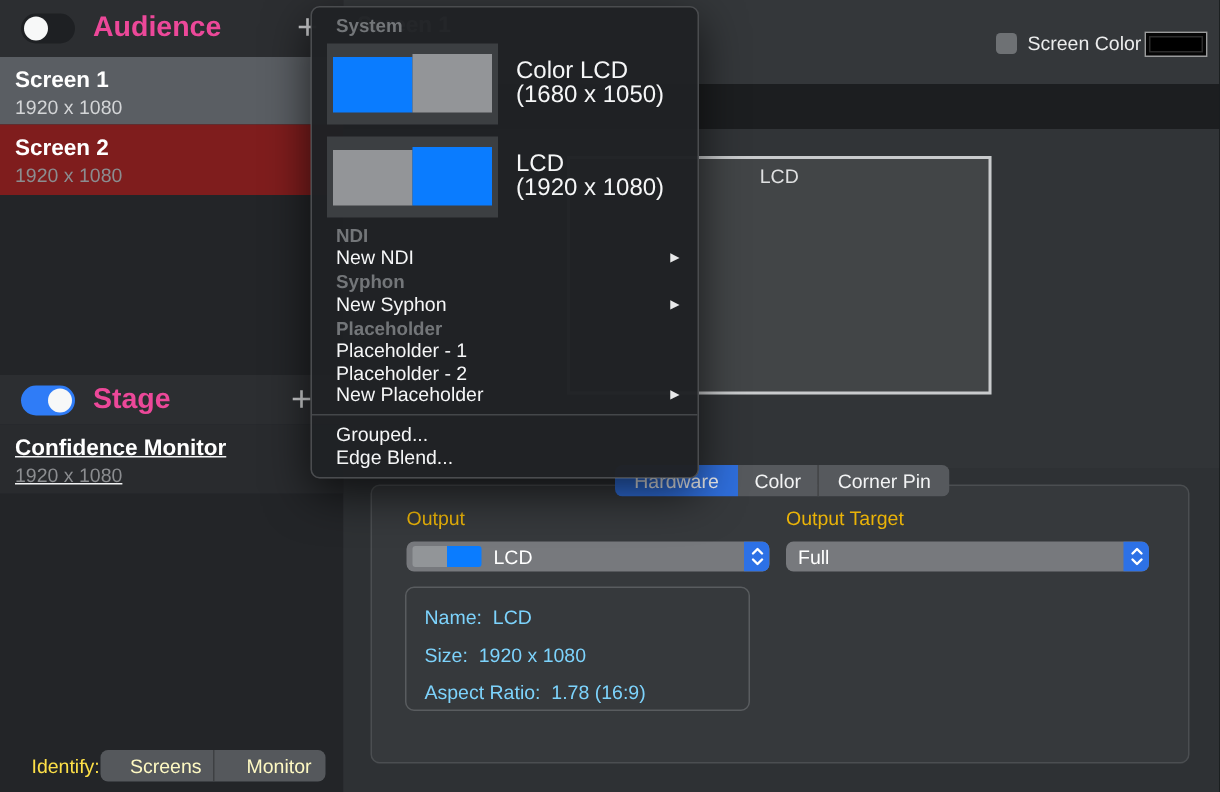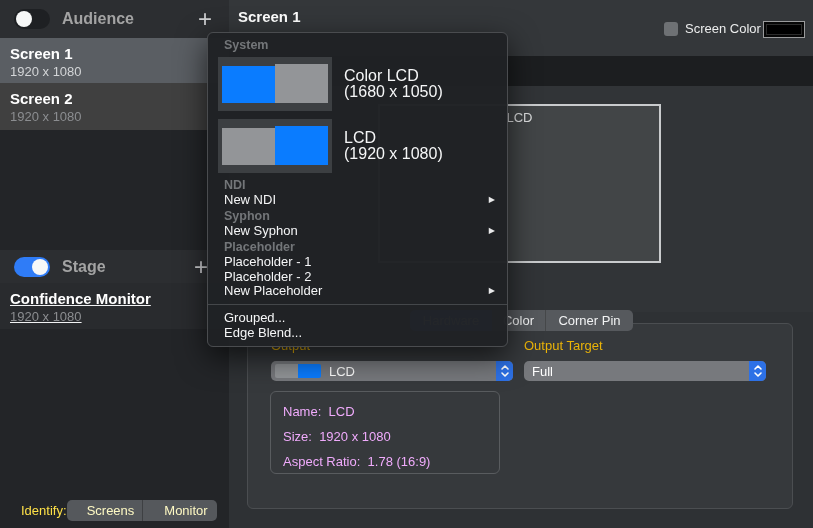--- a/index.html
+++ b/index.html
@@ -5,35 +5,35 @@
   * { margin:0; padding:0; box-sizing:border-box; }
   html,body { background:#111; }
   .app {
     position:relative; width:813px; height:528px; overflow:hidden;
     background:#232528; font-family:"Liberation Sans", sans-serif;
     color:#f2f3f4; -webkit-font-smoothing:antialiased;
   }
   
   .sidebar { position:absolute; left:0; top:0; width:229px; height:528px; background:#232528; }
   .sb-header { position:absolute; left:0; width:229px; height:38px; background:#2c2e31; display:flex; align-items:center; }
-  .sb-title { font-size:16px; font-weight:bold; color:#a3a3a3; margin-left:12px; }
+  .sb-title { font-size:19px; font-weight:bold; color:#ec4899; margin-left:12px; }
   .toggle { position:relative; width:36px; height:20px; border-radius:10px; margin-left:14px; flex:0 0 auto; }
   .toggle.off { background:#1e2023; }
   .toggle.on  { background:#2f7cf7; }
   .knob { position:absolute; top:2px; width:16px; height:16px; border-radius:50%; background:#f7f8f8; }
   .toggle.off .knob { left:2px; }
   .toggle.on  .knob { right:2px; }
   .plus-btn { position:absolute; right:13px; top:50%; transform:translateY(-50%); width:22px; text-align:center;
               font-size:24px; font-weight:300; color:#cfd0d2; line-height:20px; cursor:default; }
   .screen-row { position:absolute; left:0; width:229px; padding:6px 10px 0 10px; }
   .screen-row .name { font-size:15px; font-weight:bold; color:#ffffff; line-height:19px; }
   .screen-row .res  { font-size:13px; color:#8b8d90; line-height:17px; }
   .screen-row.selected { background:#5a5e63; }
   .screen-row.selected .res { color:#d3d5d7; }
-  .row-bg { background:#404040; }
+  .row-bg { background:#7f1d1d; }
   .stage-row-bg { background:#292b2e;text-decoration:underline; }
   .identify-bar { position:absolute; left:0; top:493px; width:229px; height:35px; display:flex; align-items:center; }
   .identify-label { font-size:13px; color:#fde047; margin-left:21px; }
   .seg-control { position:absolute; left:67px; top:7px; height:21px; display:flex; border-radius:5px; overflow:hidden; background:#55585c; }
   .seg-control .seg { width:75px; font-size:13px; color:#fef9c3; display:flex; align-items:center; justify-content:center;padding-left:12px; }
   .seg-control .seg + .seg { border-left:1px solid #3e4043; }
   
   .panel { position:absolute; left:229px; top:0; width:584px; height:528px; background:#2e3134; }
   .panel-header { position:absolute; left:0; top:0; width:584px; height:56px; background:#34373a; }
   .panel-title { position:absolute; left:9px; top:8px; font-size:15px; font-weight:bold; color:#ffffff; }
@@ -59,23 +59,23 @@
   .popup { position:absolute; top:37px; width:242px; height:20px; background:#77797d; border-radius:5px; display:flex; align-items:center; overflow:hidden; }
   .popup-output { left:23px; } .popup-target { left:276px; }
   .popup-thumb { width:46px; height:14px; margin-left:4px; display:flex; flex:0 0 auto; }
   .popup-thumb .half { width:23px; height:14px; }
   .half.gray { background:#929598; border-radius:2px 0 0 2px; }
   .half.blue { background:#0a7cff; border-radius:0 2px 2px 0; }
   .popup-text { margin-left:8px; font-size:13px; color:#ffffff; }
   .popup-target .popup-text { margin-left:8px; }
   .popup-spinner { margin-left:auto; width:17px; height:20px; background:#2d71e6; display:flex; align-items:center; justify-content:center; flex:0 0 auto; }
   .infobox { position:absolute; left:22px; top:67px; width:230px; height:83px; border:1px solid #595c5f; border-radius:6px; padding:7px 12px; }
-  .info-row { font-size:13px; color:#f0abfc; line-height:25px; white-space:pre; }
+  .info-row { font-size:13px; color:#7dd3fc; line-height:25px; white-space:pre; }
   
-  .menu { position:absolute; left:207px; top:32px; width:301px; background:rgba(32,34,37,0.98);
+  .menu { position:absolute; left:207px; top:4px; width:259px; background:rgba(32,34,37,0.98);
           border:1px solid #4a4c4f; border-radius:6px; box-shadow:0 10px 30px rgba(0,0,0,0.65);
           padding:4px 0 6px 0; z-index:50; }
   .menu-header { padding:1px 16px 0 16px; font-size:12.5px; font-weight:bold; color:#737679; line-height:15px; }
   .menu-display-item { display:flex; align-items:center; padding:4px 10px; }
   .thumb { position:relative; width:114px; height:54px; background:#3c3f42; flex:0 0 auto; }
   .scr { position:absolute; }
   .scr.s-left  { left:4px;  width:53px; top:9px; height:37px; }
   .scr.s-right { left:57px; width:53px; top:7px; height:39px; }
   .scr.c-blue { background:#0a7cff; }
   .scr.c-gray { background:#939598; }

